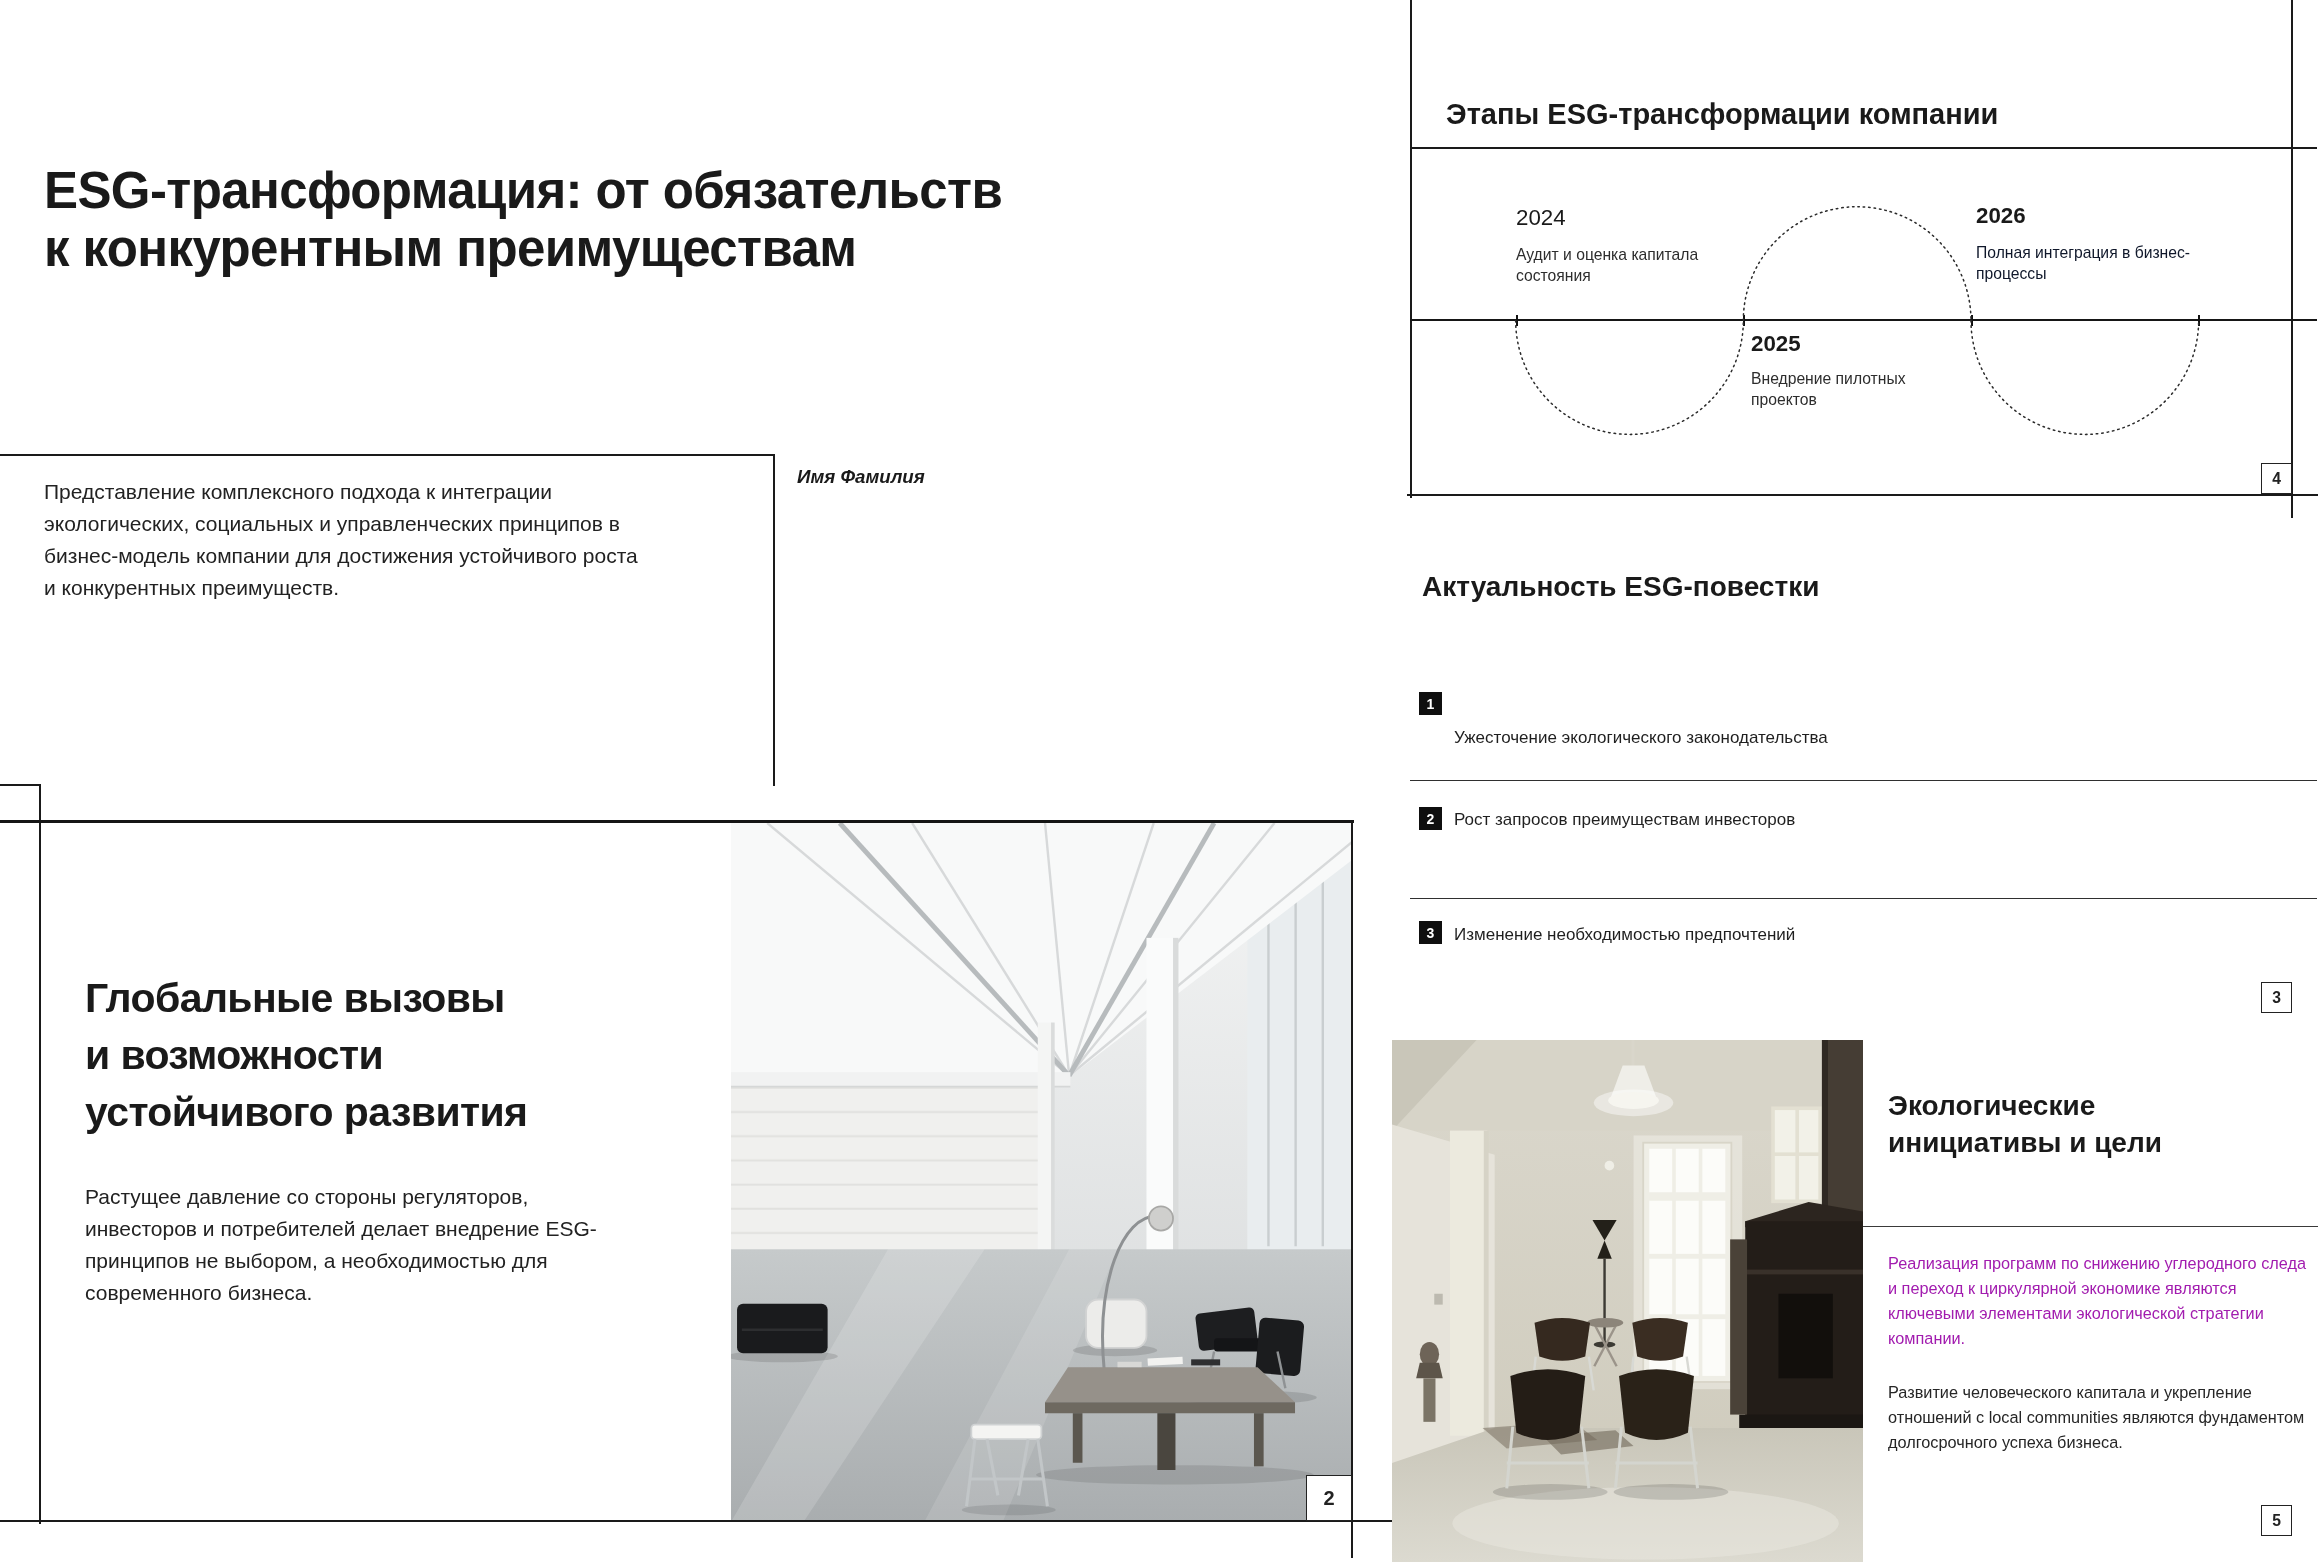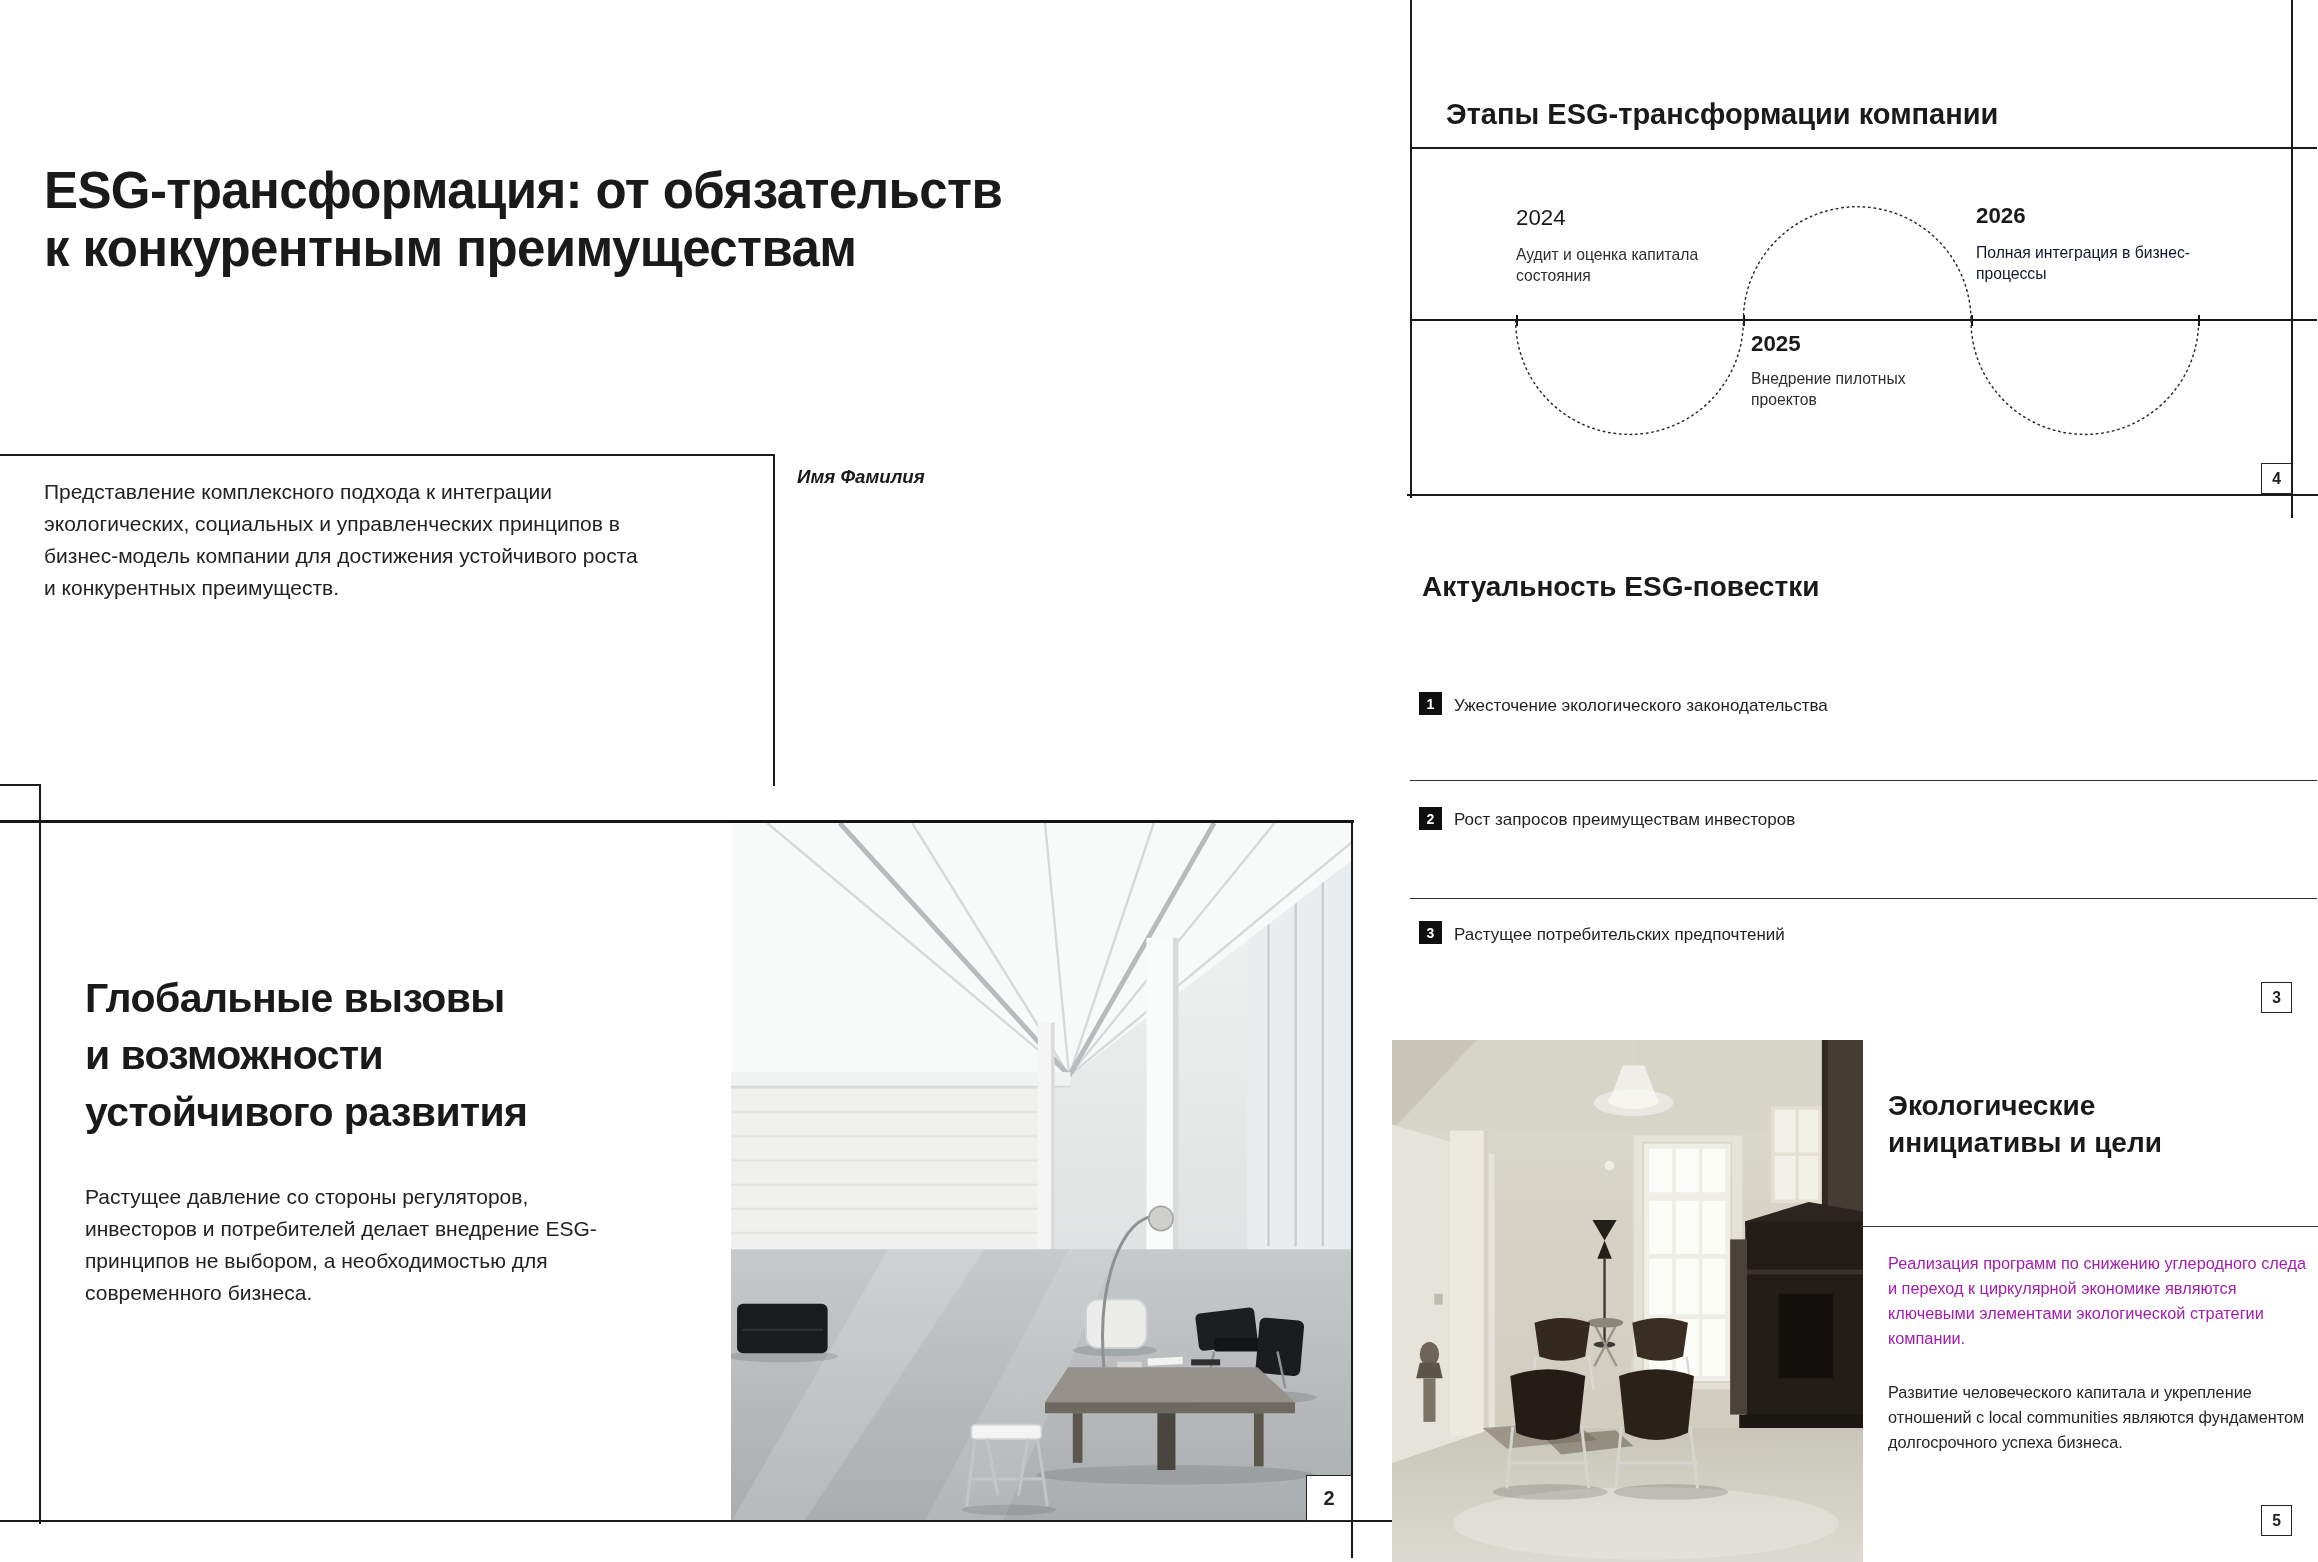--- a/index.html
+++ b/index.html
@@ -192,33 +192,33 @@
       <span>4</span>
     </div>
   </div>
 
   <div>
     <div class="abs" style="left:1422px;top:571px;font-size:28px;font-weight:bold;">Актуальность ESG-повестки</div>
 
     <div class="num-badge" style="left:1419px;top:692px;">
       <span>1</span>
     </div>
-    <div class="item-text" style="left:1454px;top:696px;text-align:right;">Ужесточение экологического законодательства</div>
+    <div class="item-text" style="left:1454px;top:728px;text-align:right;">Ужесточение экологического законодательства</div>
     <div class="line" style="left:1410px;top:780px;width:907px;height:1.2px;background:#2f2f2f;"></div>
 
     <div class="num-badge" style="left:1419px;top:807px;">
       <span>2</span>
     </div>
     <div class="item-text" style="left:1454px;top:810px;">Рост запросов преимуществам инвесторов</div>
     <div class="line" style="left:1410px;top:898px;width:907px;height:1.2px;background:#2f2f2f;"></div>
 
     <div class="num-badge" style="left:1419px;top:921px;">
       <span>3</span>
     </div>
-    <div class="item-text" style="left:1454px;top:925px;">Растущее потребительских предпочтений</div>
+    <div class="item-text" style="left:1454px;top:925px;">Изменение необходимостью предпочтений</div>
 
     <div class="page-badge" style="left:2261px;top:982px;">
       <span>3</span>
     </div>
   </div>
 
   <div>
 
     <div class="abs" style="left:1392px;top:1040px;width:471px;height:522px;">
       <svg width="471" height="522" viewBox="0 0 780 864" preserveAspectRatio="none" aria-hidden="true">

